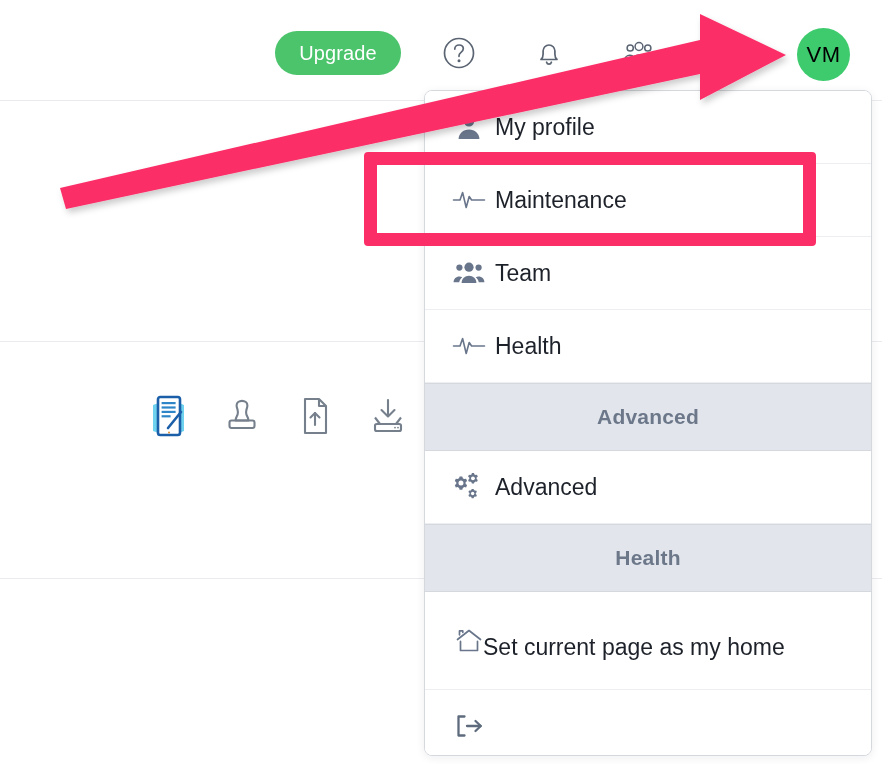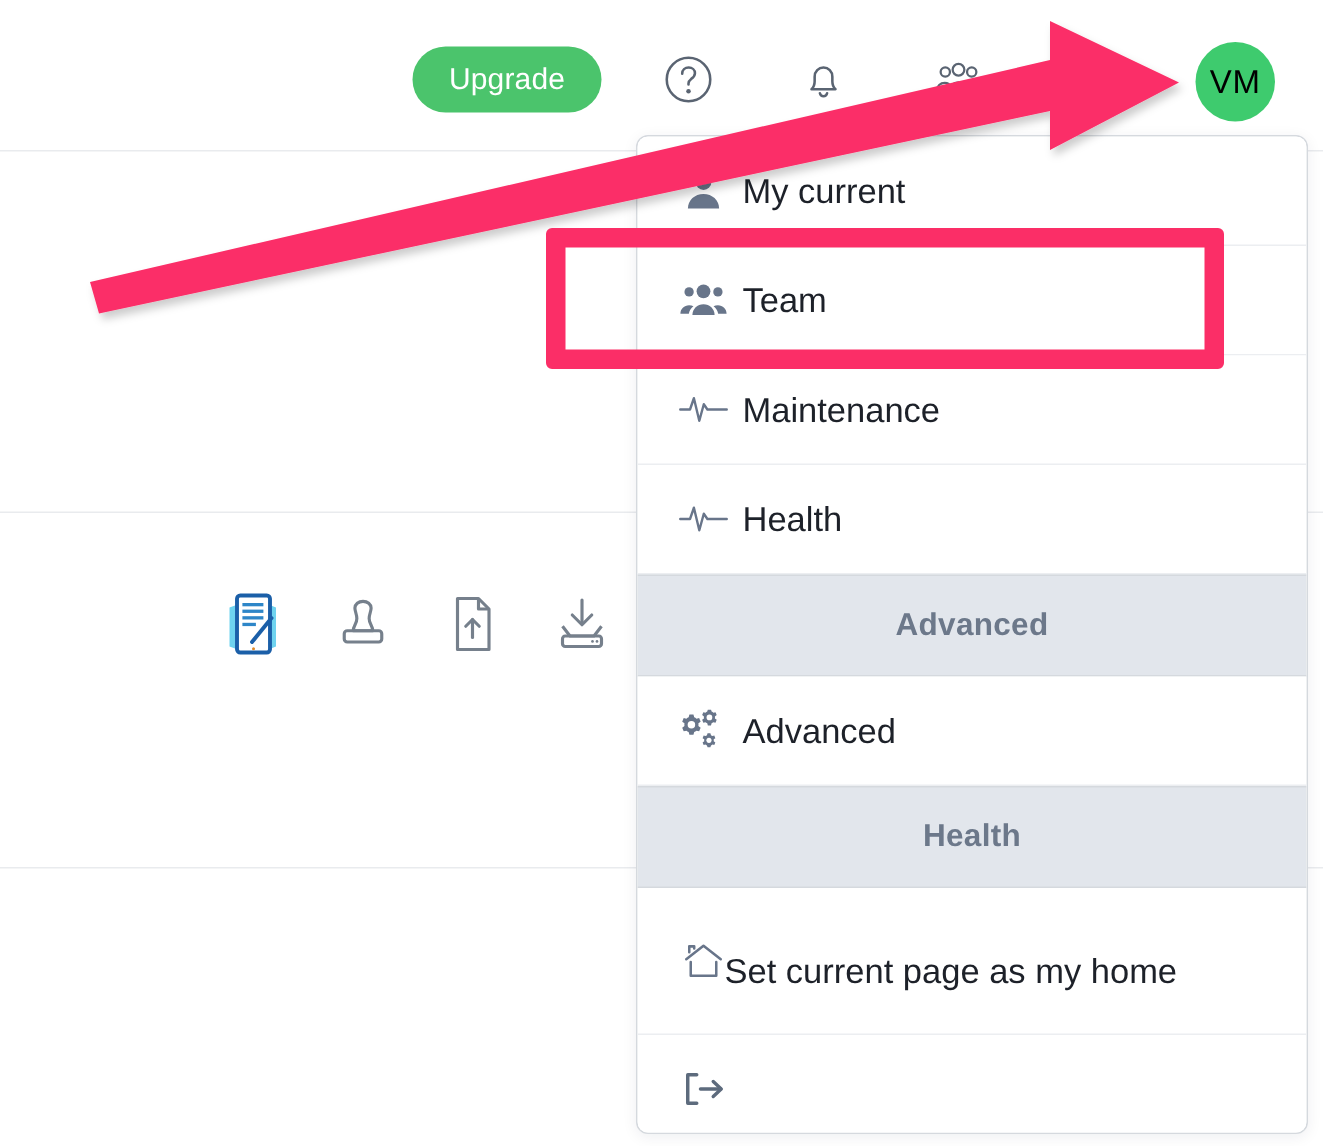--- a/index.html
+++ b/index.html
@@ -293,44 +293,44 @@
 
   <div class="dropdown">
 
     <div class="menu-item">
       <span class="mi-icon">
         <svg width="30" height="30" viewBox="0 0 30 30" fill="#68758a">
           <circle cx="15" cy="9.3" r="5.3"></circle>
           <path d="M4.6 27c0-5.5 4.6-9.6 10.4-9.6S25.4 21.5 25.4 27z"></path>
         </svg>
       </span>
-      <span class="mi-label">My current</span>
+      <span class="mi-label">My profile</span>
+    </div>
+
+    <div class="menu-item">
+      <span class="mi-icon">
+        <svg width="34" height="26" viewBox="0 0 34 26" fill="none" stroke="#68758a" stroke-width="1.6" stroke-linecap="round" stroke-linejoin="round">
+          <path d="M1.5 13h6.5l2.6-7.5 3.6 15 3-11 2.4 3.5h12.9"></path>
+        </svg>
+      </span>
+      <span class="mi-label">Maintenance</span>
     </div>
 
     <div class="menu-item">
       <span class="mi-icon">
         <svg width="32" height="26" viewBox="0 0 32 26" fill="#68758a">
           <circle cx="16" cy="7.2" r="4.6"></circle>
           <circle cx="6.4" cy="7.6" r="3.1"></circle>
           <circle cx="25.6" cy="7.6" r="3.1"></circle>
           <path d="M8.6 23c0-4.1 3.3-7.2 7.4-7.2s7.4 3.1 7.4 7.2z"></path>
           <path d="M0.6 22.2c0-3.3 2.5-5.7 5.8-5.7 1.1 0 2.1.3 2.9.7-1.6 1.3-2.7 3-3.1 5z"></path>
           <path d="M31.4 22.2c0-3.3-2.5-5.7-5.8-5.7-1.1 0-2.1.3-2.9.7 1.6 1.3 2.7 3 3.1 5z"></path>
         </svg>
       </span>
       <span class="mi-label">Team</span>
-    </div>
-
-    <div class="menu-item">
-      <span class="mi-icon">
-        <svg width="34" height="26" viewBox="0 0 34 26" fill="none" stroke="#68758a" stroke-width="1.6" stroke-linecap="round" stroke-linejoin="round">
-          <path d="M1.5 13h6.5l2.6-7.5 3.6 15 3-11 2.4 3.5h12.9"></path>
-        </svg>
-      </span>
-      <span class="mi-label">Maintenance</span>
     </div>
 
     <div class="menu-item">
       <span class="mi-icon">
         <svg width="34" height="26" viewBox="0 0 34 26" fill="none" stroke="#68758a" stroke-width="1.6" stroke-linecap="round" stroke-linejoin="round">
           <path d="M1.5 13h6.5l2.6-7.5 3.6 15 3-11 2.4 3.5h12.9"></path>
         </svg>
       </span>
       <span class="mi-label">Health</span>
     </div>

